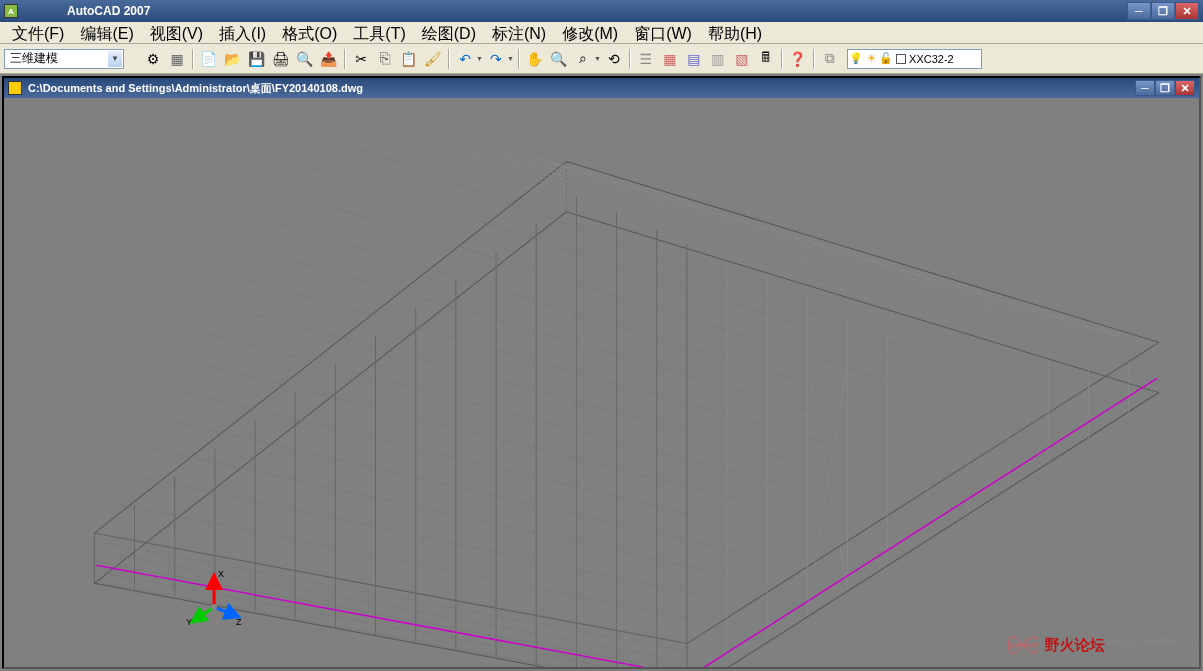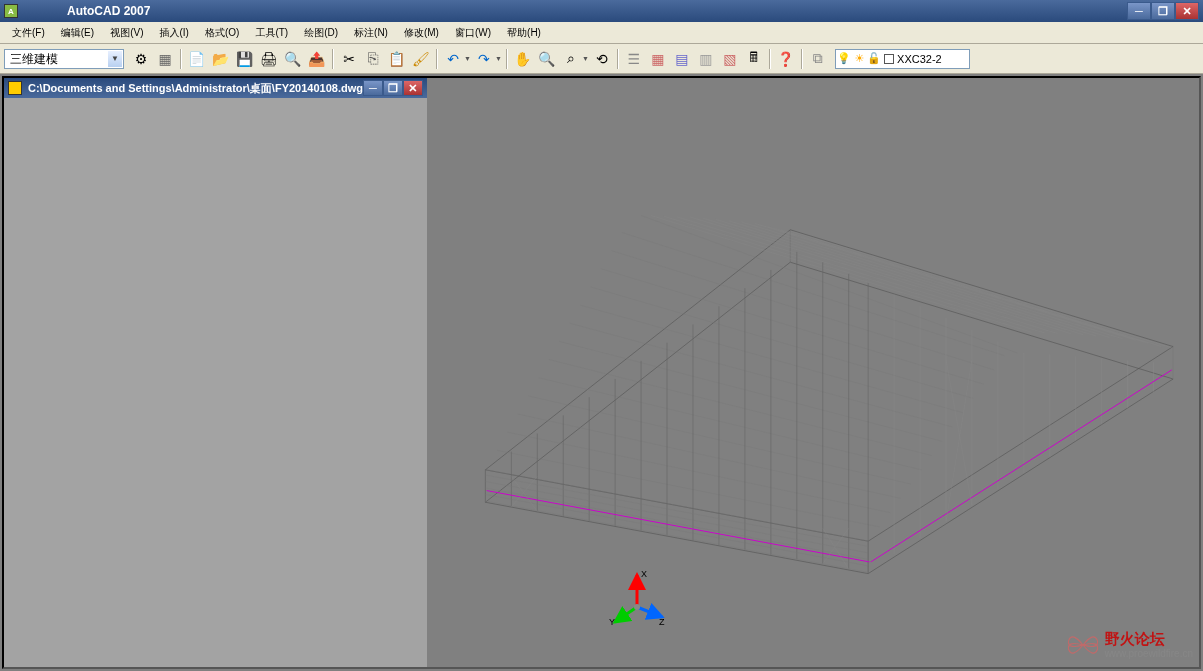--- a/index.html
+++ b/index.html
@@ -7,51 +7,51 @@
 
 
 .titlebar { height: 22px; background: linear-gradient(#4a6a9c, #2a4a7c); display: flex; align-items: center; padding: 0 4px; color: #fff; font-size: 12px; font-weight: bold; }
 .titlebar .app-icon { width: 14px; height: 14px; background: #8b4; margin-right: 6px; border: 1px solid #333; display: flex; align-items: center; justify-content: center; font-size: 8px; color: #fff; }
 .titlebar .title-text { flex: 1; margin-left: 43px; }
 .win-controls { display: flex; gap: 0; }
 .win-btn { width: 24px; height: 18px; background: linear-gradient(#7a96c8, #4a6a9c); border: 1px solid #3a5a8c; display: flex; align-items: center; justify-content: center; font-size: 11px; color: #fff; cursor: pointer; }
 .win-btn.close { background: linear-gradient(#d66, #a33); }
 
 
-.menubar { height: 22px; background: #ece9d8; border-bottom: 1px solid #aca899; display: flex; align-items: center; padding: 0 4px; font-size: 10px; }
+.menubar { height: 22px; background: #ece9d8; border-bottom: 1px solid #aca899; display: flex; padding: 0 4px; font-size: 16px; }
 .menu-item { padding: 2px 8px; cursor: pointer; }
 
 
 .toolbar-row { height: 30px; background: #ece9d8; border-bottom: 1px solid #aca899; display: flex; align-items: center; padding: 2px 4px; gap: 2px; }
-.workspace-sel { display: inline-flex; align-items: flex-start; border: 1px solid #7f9db9; background: #fff; padding: 1px; height: 20px; margin-right: 4px;}
+.workspace-sel { display: inline-flex; align-items: center; border: 1px solid #7f9db9; background: #fff; padding: 1px; height: 20px; margin-right: 16px;}
 .workspace-sel span { font-size: 12px; padding: 0 50px 0 4px; }
 .workspace-sel .dd-arrow { width: 14px; height: 16px; background: linear-gradient(#e8f0ff,#b8d0f0); display:flex; align-items:center; justify-content:center; font-size:8px; color:#444;}
 .tb-btn { width: 22px; height: 22px; border: 1px solid transparent; display: flex; align-items: center; justify-content: center; cursor: pointer; font-size: 14px; }
 .tb-sep { width: 2px; height: 20px; border-left: 1px solid #aca899; border-right: 1px solid #fff; margin: 0 2px; }
 .tb-dd { font-size: 7px; color: #555; margin-left: -2px; }
 
 
 .layer-combo { display: inline-flex; align-items: center; border: 1px solid #7f9db9; background: #fff; height: 20px; font-size: 11px; padding: 0 2px; margin-left: 4px; gap: 3px; }
 .layer-combo .box { width: 10px; height: 10px; border: 1px solid #555; }
 .layer-combo input { border: none; font-size: 11px; width: 70px; background: transparent; }
 
 
 .doc-area { position: absolute; top: 74px; left: 0; right: 0; bottom: 0; background: #808080; padding: 2px; }
-.doc-window { width: 100%; height: 100%; border: 2px inset #555; background: #a3a3a3; display: flex; flex-direction: row; }
+.doc-window { width: 100%; height: 100%; border: 2px inset #555; background: #a3a3a3; display: flex; flex-direction: column; }
 .doc-titlebar { height: 20px; background: linear-gradient(#2a4a7c, #4a6a9c); display: flex; align-items: center; padding: 0 4px; color: #fff; font-size: 11px; font-weight: bold; }
 .doc-titlebar .doc-icon { width: 14px; height: 14px; background: #fc0; margin-right: 6px; border: 1px solid #333; }
 .canvas-area { flex: 1; background: #808080; position: relative; overflow: hidden; }
 
 
 .ucs-icon { position: absolute; left: 180px; bottom: 40px; width: 60px; height: 60px; pointer-events: none; }
 
 
 .watermark { position: absolute; right: 10px; bottom: 8px; display: flex; align-items: center; gap: 4px; opacity: 0.85; }
 .watermark .wm-logo { width: 36px; height: 36px; }
-.watermark .wm-text { display: flex; flex-direction: column; font-size: 11px; line-height: 1.2; }
+.watermark .wm-text { display: flex; flex-direction: row; font-size: 11px; line-height: 1.2; text-align: right; }
 .wm-cn { color: #c00; font-weight: bold; font-size: 15px; }
 .wm-url { color: #888; font-size: 10px; }
 
 
 .wireframe { position: absolute; left: 0; top: 0; width: 100%; height: 100%; }
 
 </style>
 </head>
 <body>
 

